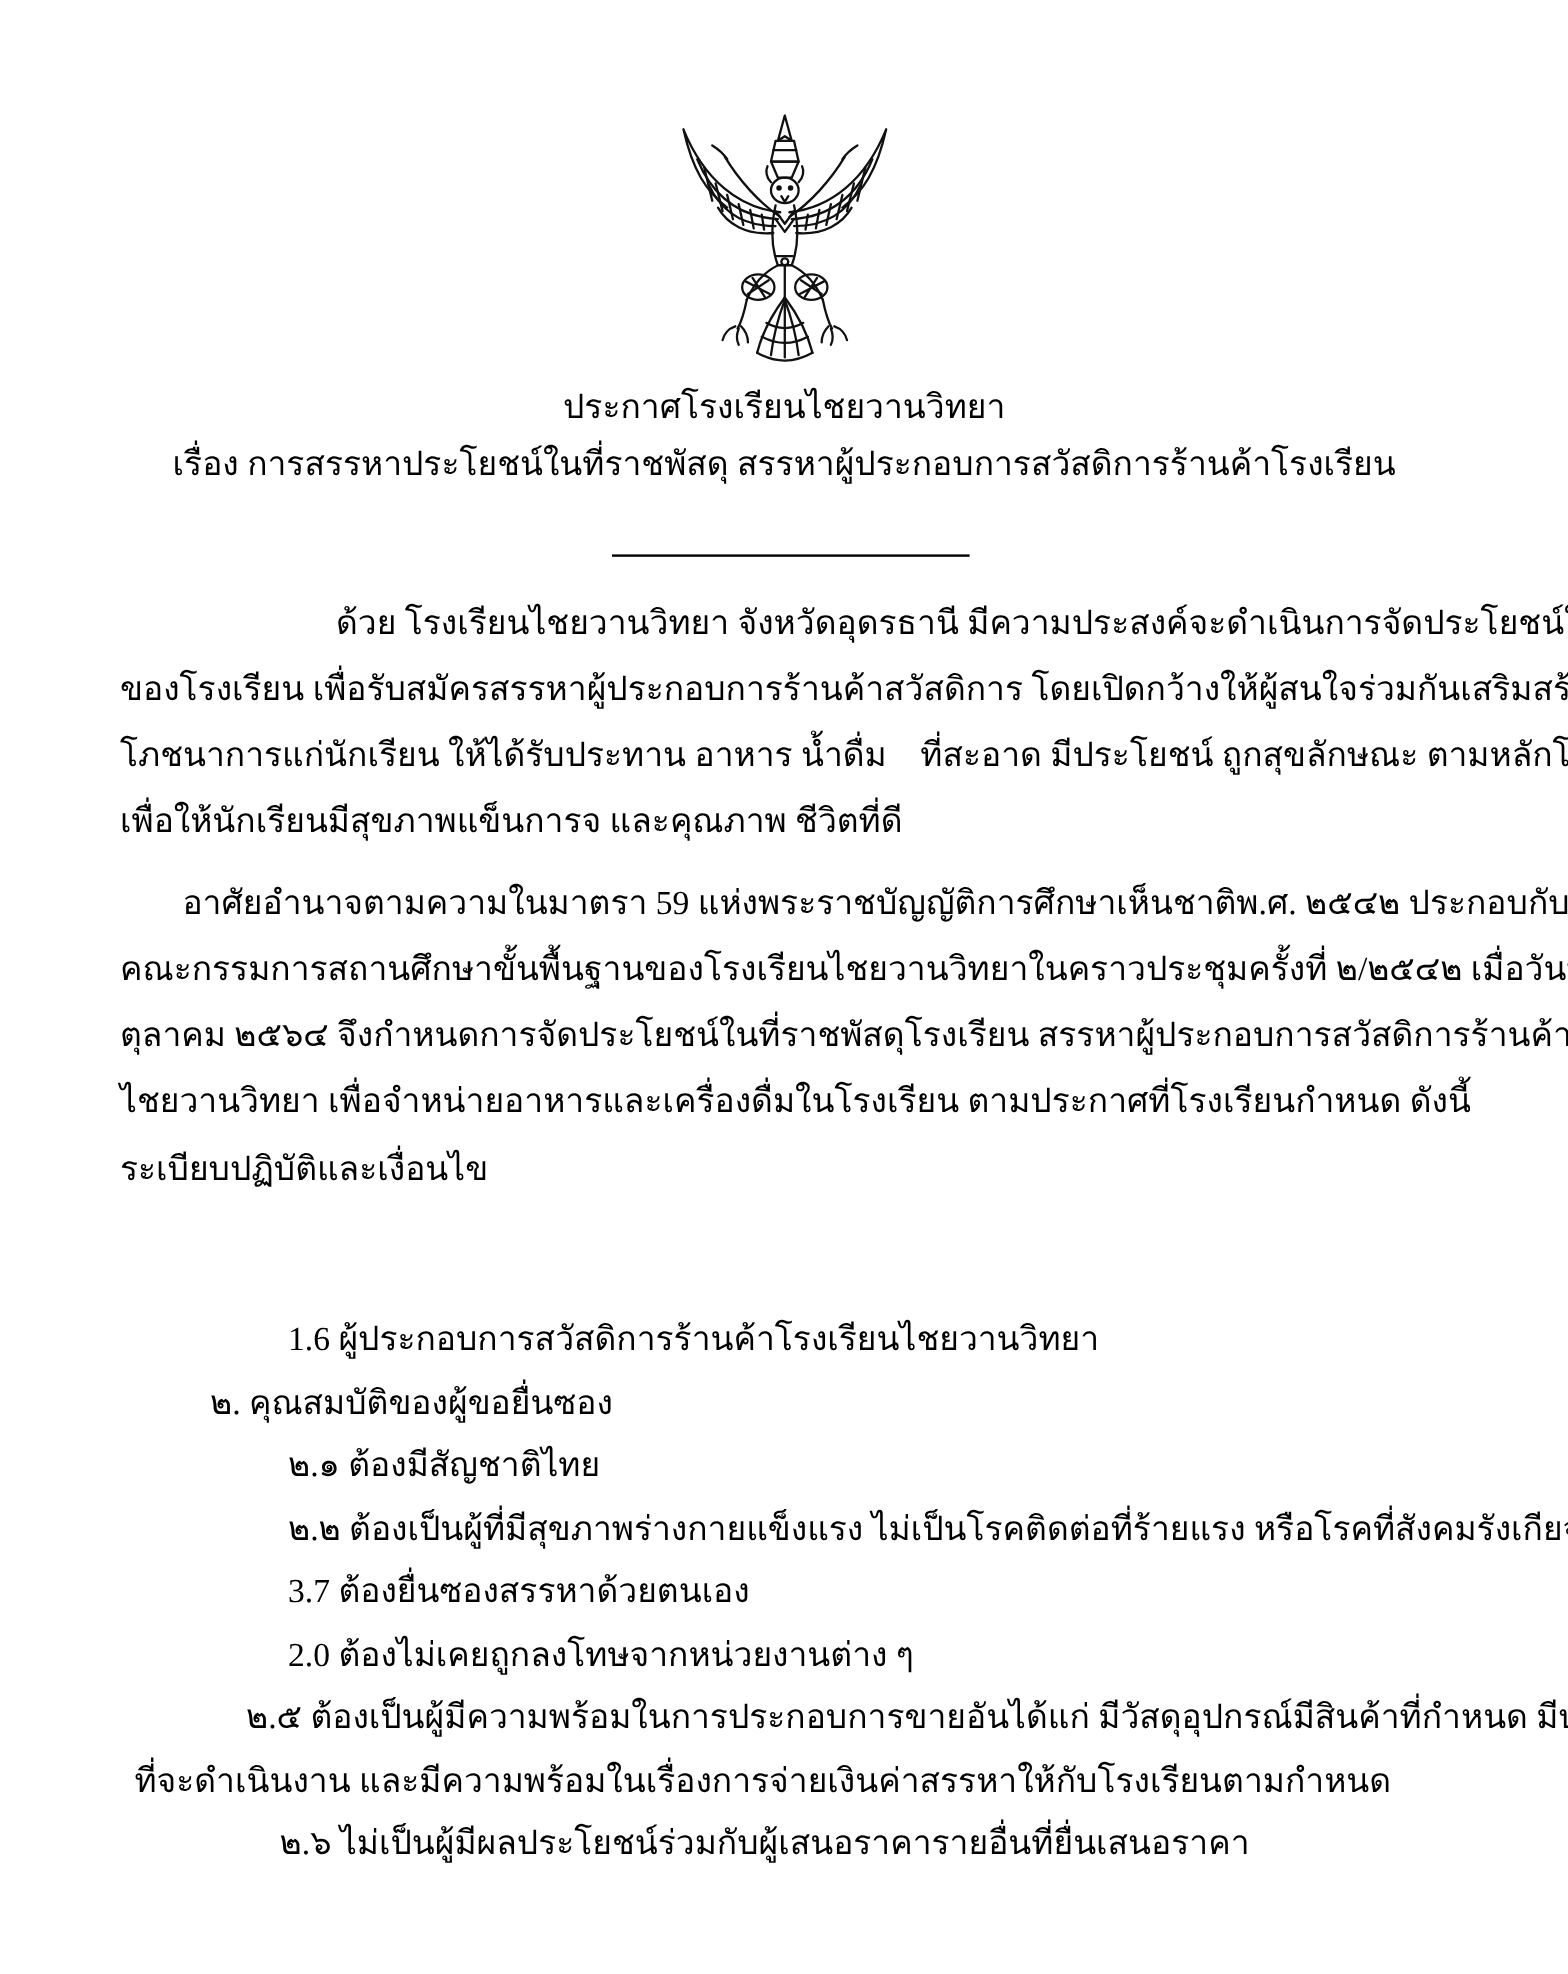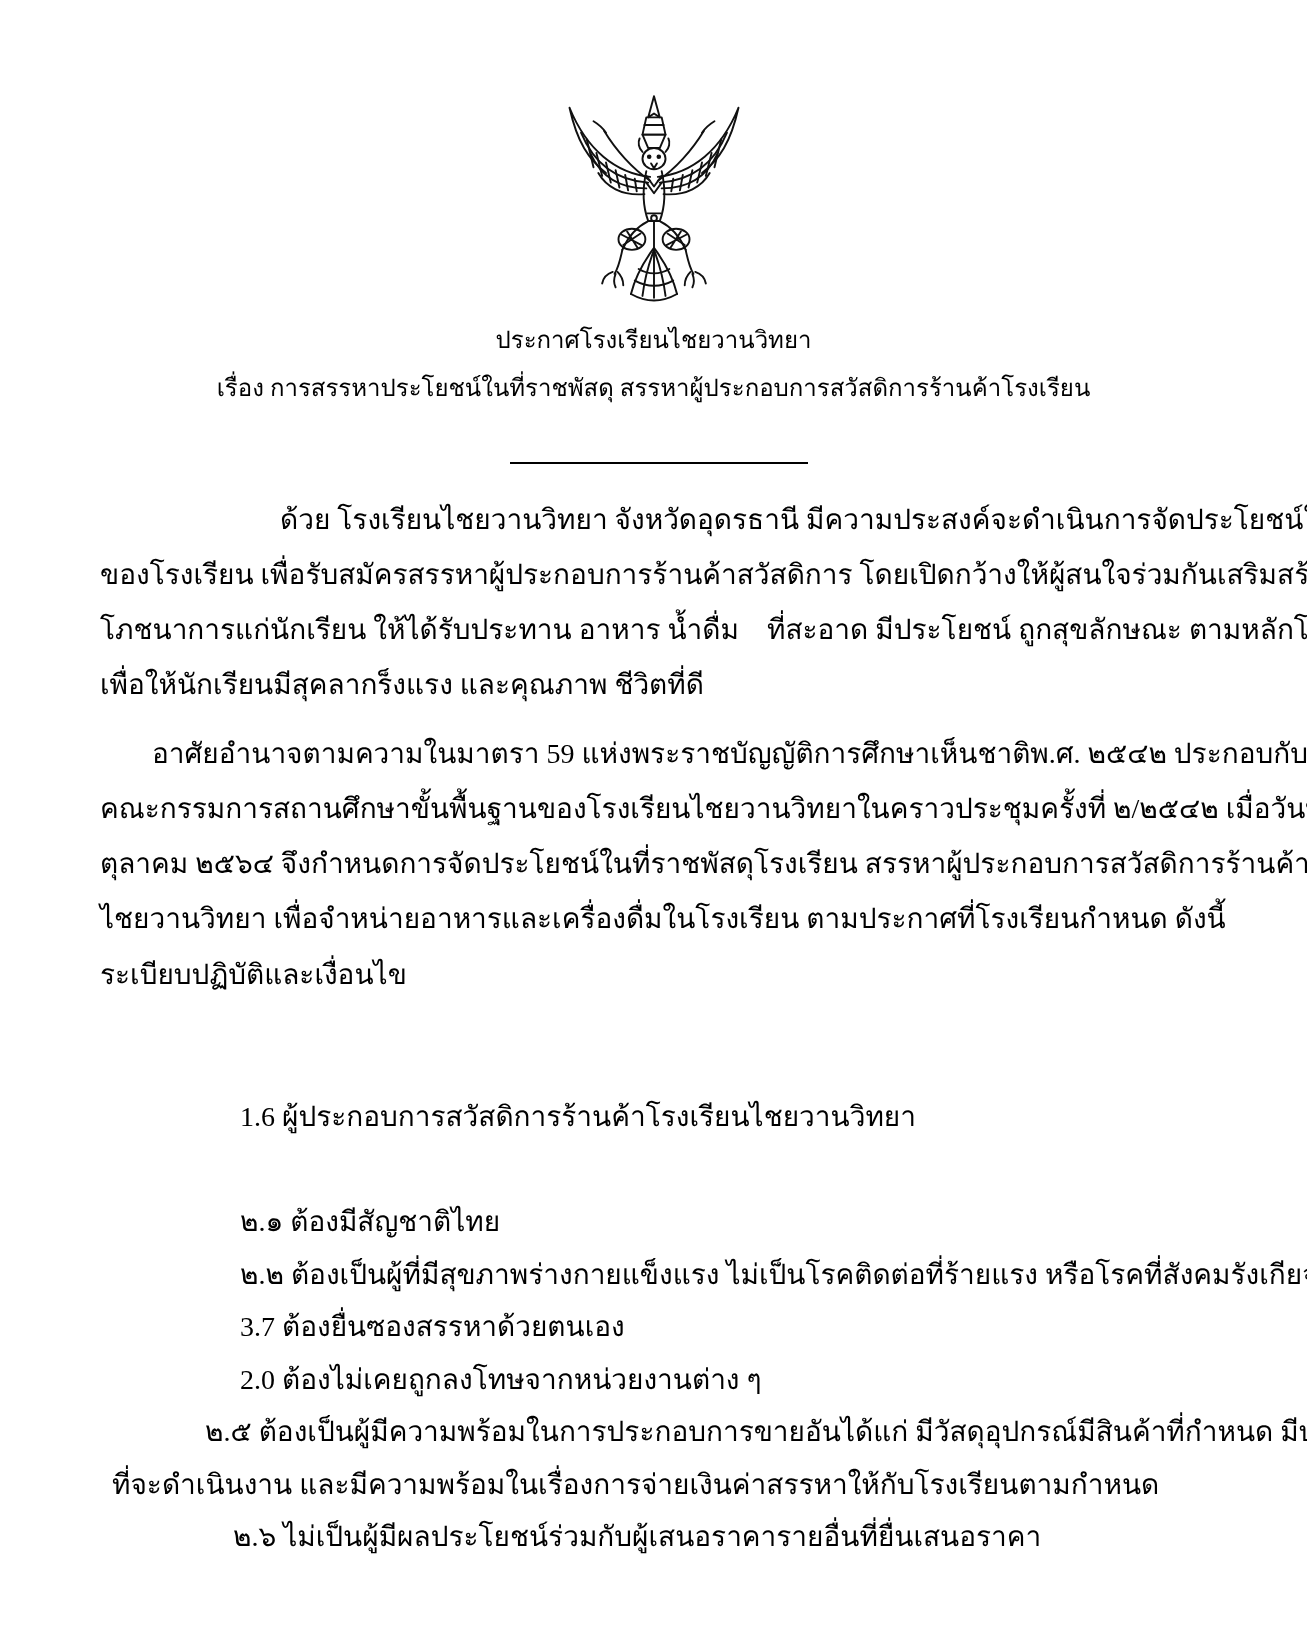--- a/index.html
+++ b/index.html
@@ -23,21 +23,21 @@
     top: 92px;
     width: 192px;
     height: 212px;
   }
   .emblem svg { width: 100%; height: 100%; }
   .title-line {
     position: absolute;
     left: 0;
     width: 100%;
     text-align: center;
-    font-size: 24px;
+    font-size: 28px;
     line-height: 36px;
     white-space: pre;
   }
   .divider {
     position: absolute;
     top: 462px;
     left: 510px;
     width: 298px;
     height: 2px;
     background: #000000;
@@ -120,30 +120,31 @@
   </div>
 
   <div class="title-line" style="top:322px">ประกาศโรงเรียนไชยวานวิทยา</div>
   <div class="title-line" style="top:370px">เรื่อง การสรรหาประโยชน์ในที่ราชพัสดุ สรรหาผู้ประกอบการสวัสดิการร้านค้าโรงเรียน</div>
 
   <div class="divider"></div>
 
   <div class="line" style="top:503px;left:280px">ด้วย โรงเรียนไชยวานวิทยา จังหวัดอุดรธานี มีความประสงค์จะดำเนินการจัดประโยชน์ในที่ราชพัสดุ</div>
   <div class="line" style="top:558px;left:100px">ของโรงเรียน เพื่อรับสมัครสรรหาผู้ประกอบการร้านค้าสวัสดิการ โดยเปิดกว้างให้ผู้สนใจร่วมกันเสริมสร้าง</div>
   <div class="line" style="top:613px;left:100px">โภชนาการแก่นักเรียน ให้ได้รับประทาน อาหาร น้ำดื่ม    ที่สะอาด มีประโยชน์ ถูกสุขลักษณะ ตามหลักโภชนาการ</div>
-  <div class="line" style="top:668px;left:100px">เพื่อให้นักเรียนมีสุคลากร็งแรง และคุณภาพ ชีวิตที่ดี</div>
+  <div class="line" style="top:668px;left:100px">เพื่อให้นักเรียนมีสุขภาพแข็นการจ และคุณภาพ ชีวิตที่ดี</div>
 
   <div class="line" style="top:737px;left:152px">อาศัยอำนาจตามความในมาตรา 59 แห่งพระราชบัญญัติการศึกษาเห็นชาติพ.ศ. ๒๕๔๒ ประกอบกับมติ</div>
   <div class="line" style="top:792px;left:100px">คณะกรรมการสถานศึกษาขั้นพื้นฐานของโรงเรียนไชยวานวิทยาในคราวประชุมครั้งที่ ๒/๒๕๔๒ เมื่อวันที่  ๒</div>
   <div class="line" style="top:847px;left:100px">ตุลาคม ๒๕๖๔ จึงกำหนดการจัดประโยชน์ในที่ราชพัสดุโรงเรียน สรรหาผู้ประกอบการสวัสดิการร้านค้าโรงเรียน</div>
   <div class="line" style="top:958px;left:100px">ระเบียบปฏิบัติและเงื่อนไข</div>
 
   <div class="line" style="top:902px;left:100px">ไชยวานวิทยา เพื่อจำหน่ายอาหารและเครื่องดื่มในโรงเรียน ตามประกาศที่โรงเรียนกำหนด ดังนี้</div>
 
   <div class="line" style="top:1100px;left:240px">1.6 ผู้ประกอบการสวัสดิการร้านค้าโรงเรียนไชยวานวิทยา</div>
+  <div class="line" style="top:1153px;left:175px">๒. คุณสมบัติของผู้ขอยื่นซอง</div>
   <div class="line" style="top:1205px;left:240px">๒.๑ ต้องมีสัญชาติไทย</div>
   <div class="line" style="top:1258px;left:240px">๒.๒ ต้องเป็นผู้ที่มีสุขภาพร่างกายแข็งแรง ไม่เป็นโรคติดต่อที่ร้ายแรง หรือโรคที่สังคมรังเกียจ</div>
   <div class="line" style="top:1310px;left:240px">3.7 ต้องยื่นซองสรรหาด้วยตนเอง</div>
   <div class="line" style="top:1363px;left:240px">2.0 ต้องไม่เคยถูกลงโทษจากหน่วยงานต่าง ๆ</div>
   <div class="line" style="top:1415px;left:205px">๒.๕ ต้องเป็นผู้มีความพร้อมในการประกอบการขายอันได้แก่ มีวัสดุอุปกรณ์มีสินค้าที่กำหนด มีบุคลากร</div>
   <div class="line" style="top:1468px;left:112px">ที่จะดำเนินงาน และมีความพร้อมในเรื่องการจ่ายเงินค่าสรรหาให้กับโรงเรียนตามกำหนด</div>
   <div class="line" style="top:1520px;left:233px">๒.๖ ไม่เป็นผู้มีผลประโยชน์ร่วมกับผู้เสนอราคารายอื่นที่ยื่นเสนอราคา</div>
 
 </div>
 

